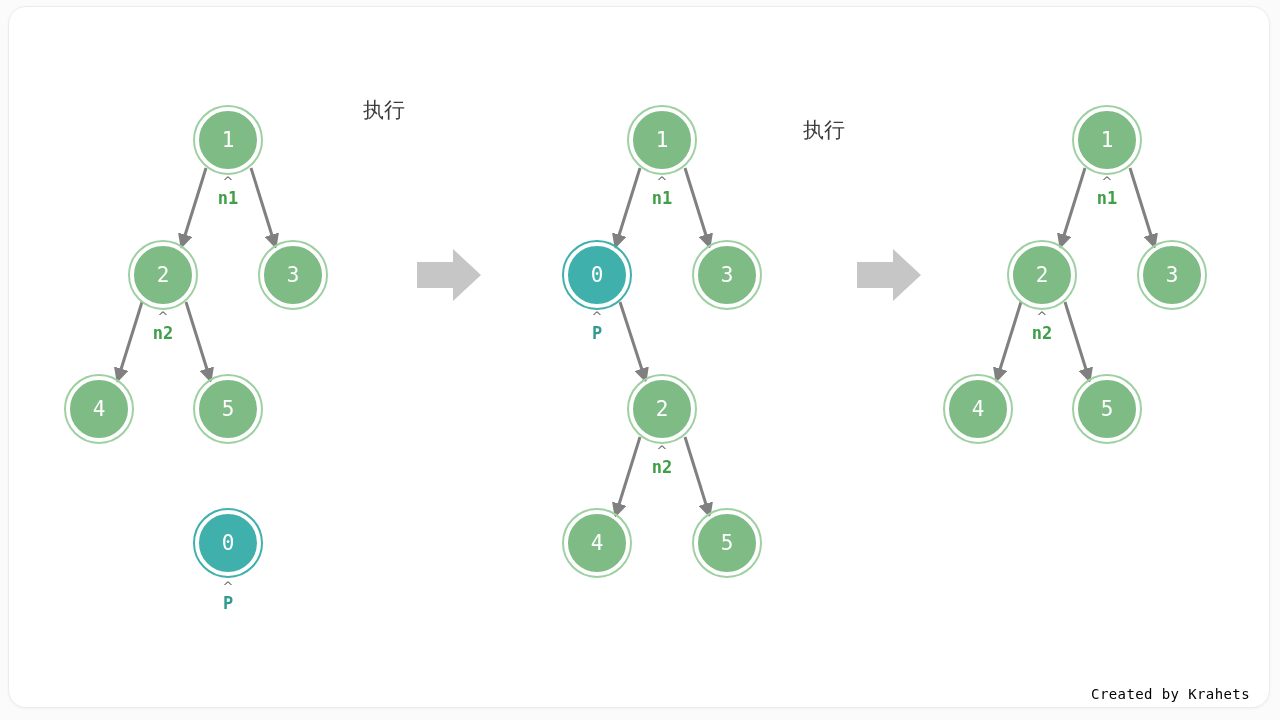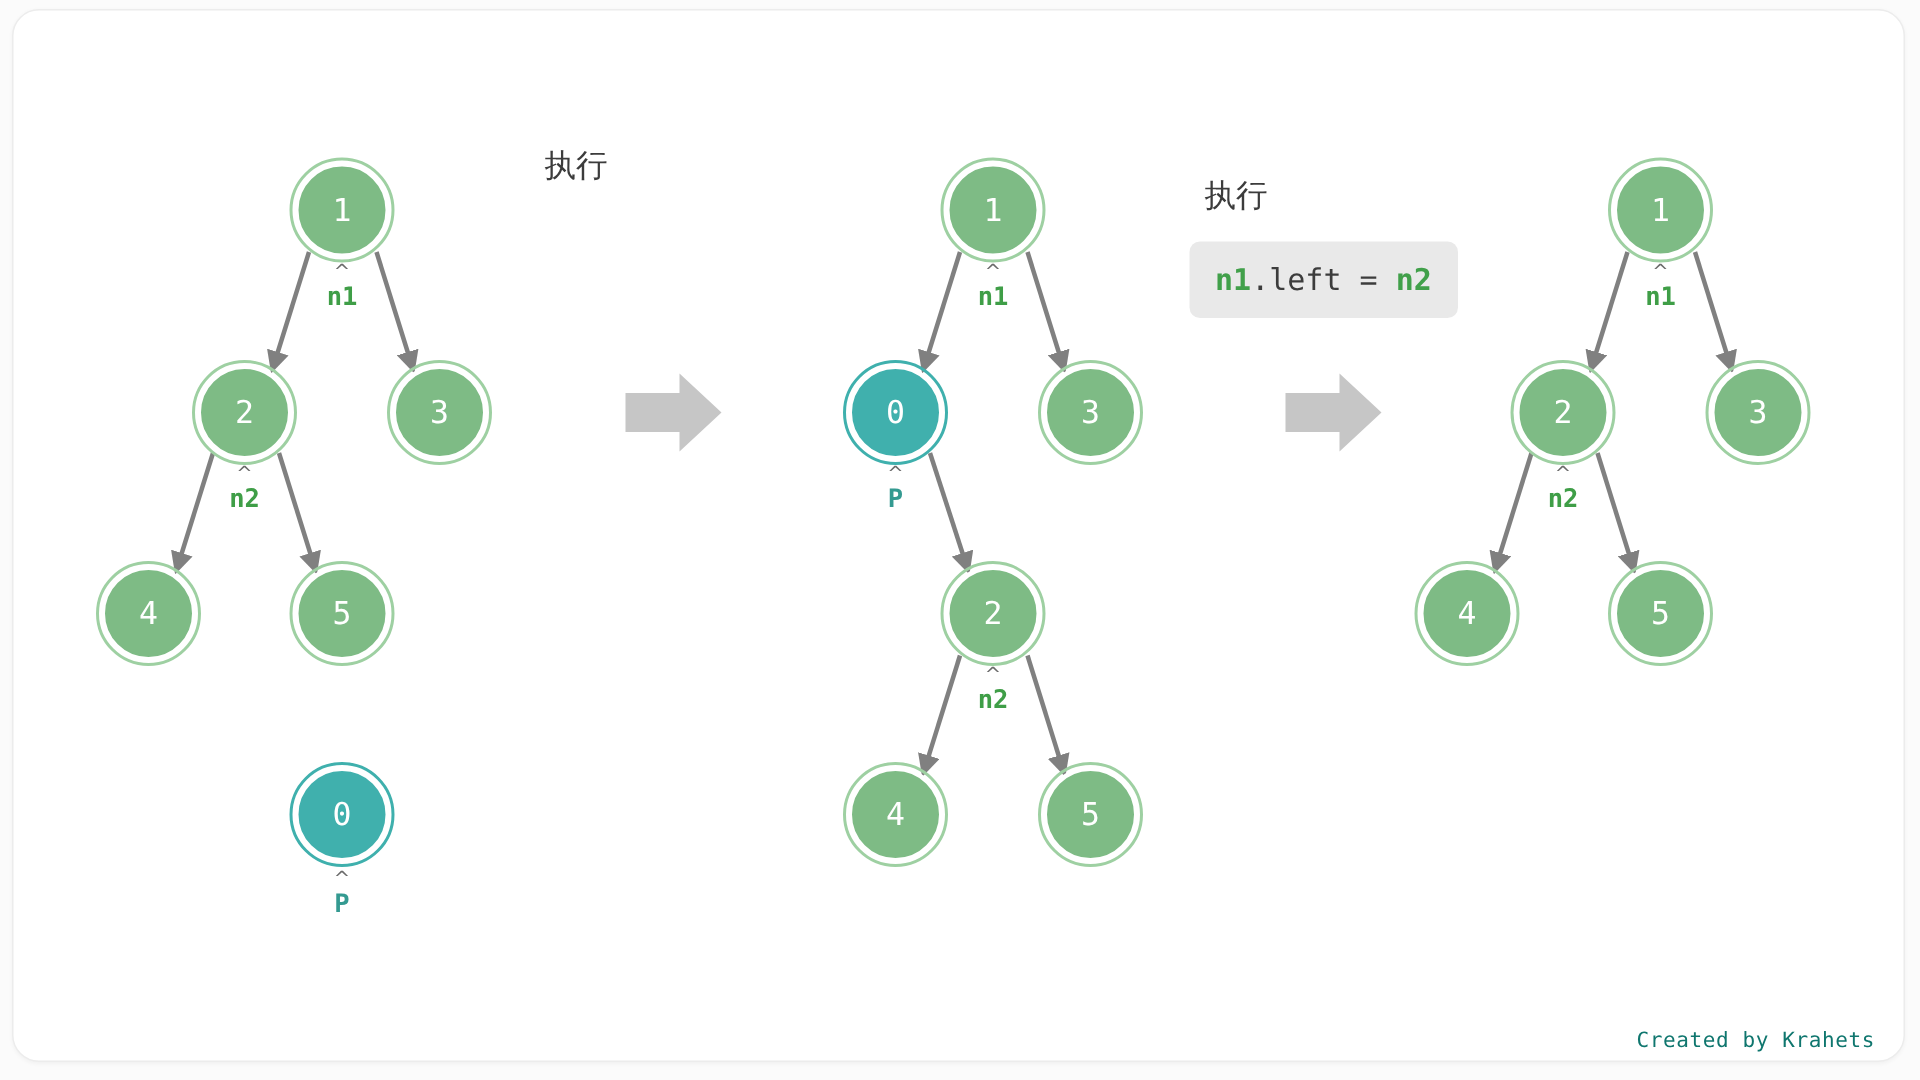--- a/index.html
+++ b/index.html
@@ -126,21 +126,21 @@
   .code-box .g { color: #41a04a; font-weight: bold; }
   .code-box .t { color: #349a91; font-weight: bold; }
   .code-box .d { color: #3c3c3c; }
 
   .credit {
     position: absolute;
     right: 30px;
     bottom: 18px;
     font-family: "DejaVu Sans Mono", monospace;
     font-size: 14px;
-    color: #0f766e;
+    color: #000000;
     letter-spacing: 0.4px;
   }
 </style>
 </head>
 <body>
 
 <div id="canvas">
   <div class="card"></div>
 
   <svg id="svg-layer" viewBox="0 0 1280 720" xmlns="http://www.w3.org/2000/svg">
@@ -252,23 +252,20 @@
     <span class="ring"></span>
     <span class="val">4</span>
   </div>
 
   <div class="node green" style="left:695px; top:511px;">
     <span class="ring"></span>
     <span class="val">5</span>
   </div>
 
   <div class="step-title" style="left:803px; top:116px;">执行</div>
-  <div class="code-box" style="left:793px; top:161px;">
-    <div><span class="g">n1</span><span class="d">.left = </span><span class="g">n2</span></div>
-  </div>
 
   <div class="node green" style="left:1075px; top:108px;">
     <span class="ring"></span>
     <span class="val">1</span>
   </div>
   <div class="ptr green" style="left:1072px; top:176px;">
     <span class="caret">^</span>
     <span class="name">n1</span>
   </div>
 

